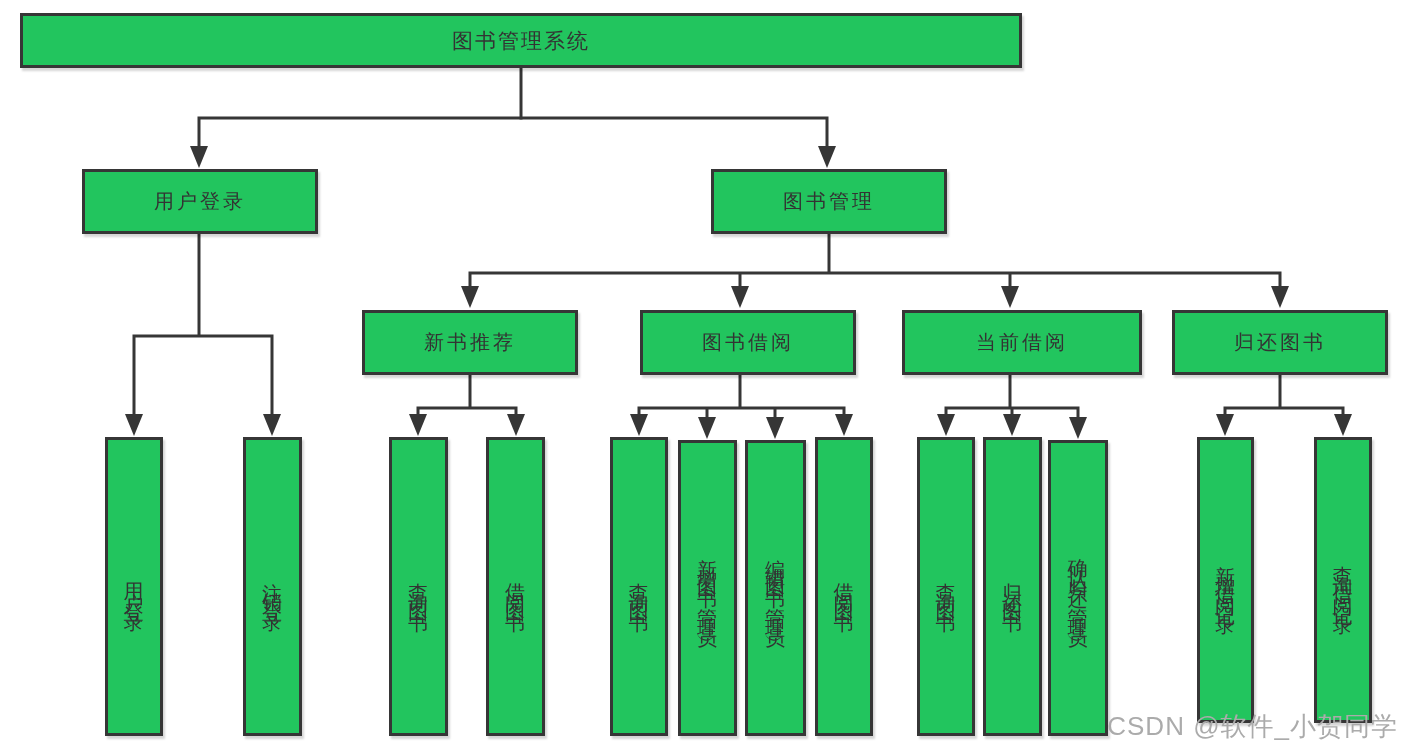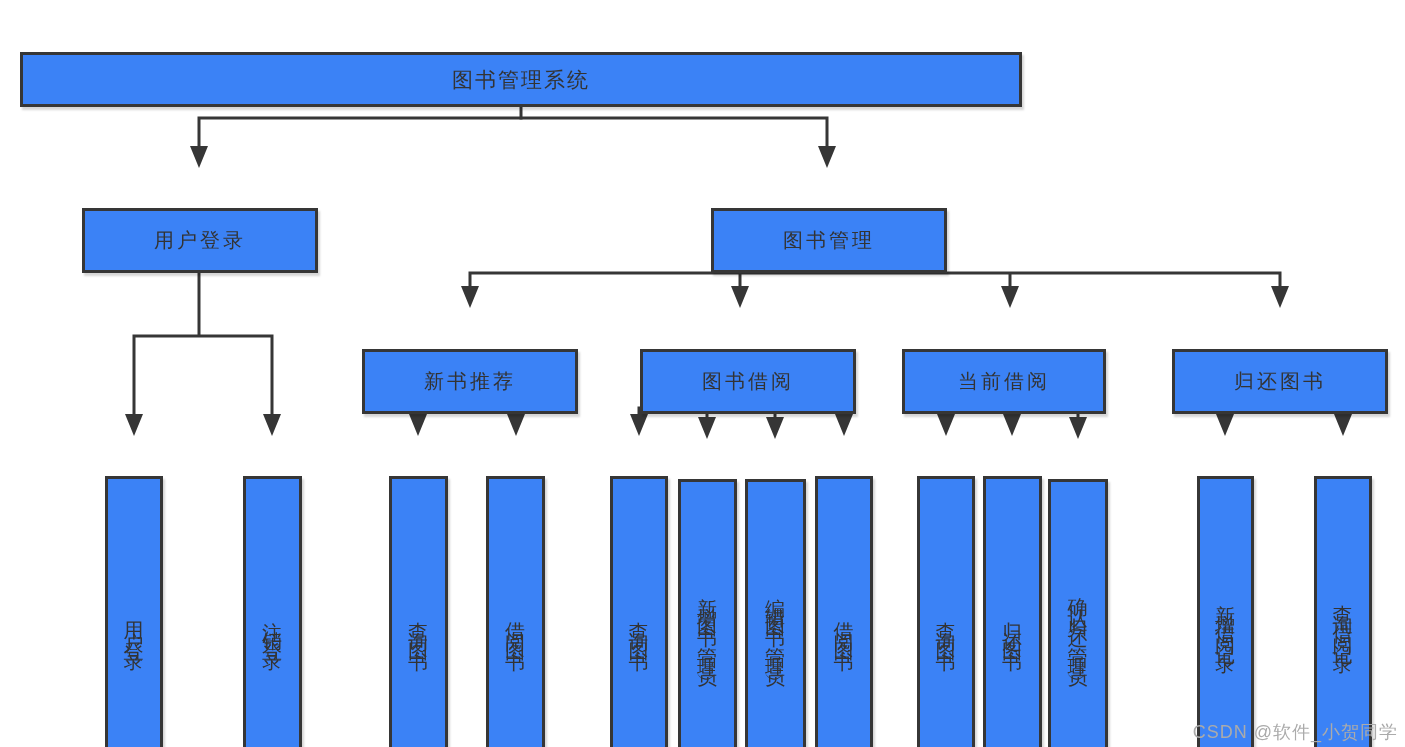--- a/index.html
+++ b/index.html
@@ -31,28 +31,27 @@
     stroke-width: 3;
     fill: none;
   }
   .connectors .arrow {
     fill: var(--line);
     stroke: none;
   }
   .node {
     position: absolute;
     box-sizing: border-box;
-    background: #3b82f6;
+    background: #22c55e;
     border: 3px solid var(--box_border);
     color: var(--text);
     display: flex;
     align-items: center;
     justify-content: center;
     box-shadow: 2px 3px 2px rgba(0,0,0,0.16);
-    margin-top: 39px;
   }
   .node.h {
     font-size: 20px;
     letter-spacing: 3px;
     white-space: nowrap;
   }
   .node.root-box {
     font-size: 21px;
     letter-spacing: 2px;
   }
@@ -62,21 +61,21 @@
     font-size: 20px;
     line-height: 1;
     letter-spacing: 10px;
     white-space: nowrap;
     color: var(--text);
   }
   .watermark {
     position: absolute;
     right: 7px;
     bottom: 3px;
-    font-size: 18px;
+    font-size: 26px;
     letter-spacing: 1px;
     color: var(--watermark);
     white-space: nowrap;
     z-index: 10;
   }
 </style>
 </head>
 <body>
 
 <div class="stage">
@@ -143,21 +142,21 @@
     </g>
   </svg>
 
   <div class="node h root-box" style="left:20px; top:13px; width:1002px; height:55px;">图书管理系统</div>
 
   <div class="node h" style="left:82px; top:169px; width:236px; height:65px;">用户登录</div>
   <div class="node h" style="left:711px; top:169px; width:236px; height:65px;">图书管理</div>
 
   <div class="node h" style="left:362px; top:310px; width:216px; height:65px;">新书推荐</div>
   <div class="node h" style="left:640px; top:310px; width:216px; height:65px;">图书借阅</div>
-  <div class="node h" style="left:902px; top:310px; width:204px; height:65px;">当前借阅</div>
+  <div class="node h" style="left:902px; top:310px; width:240px; height:65px;">当前借阅</div>
   <div class="node h" style="left:1172px; top:310px; width:216px; height:65px;">归还图书</div>
 
   <div class="node v" style="left:105px; top:437px; width:58px; height:299px;">
     <span class="vtext">用户登录</span>
   </div>
   <div class="node v" style="left:243px; top:437px; width:59px; height:299px;">
     <span class="vtext">注销登录</span>
   </div>
 
   <div class="node v" style="left:389px; top:437px; width:59px; height:299px;">

